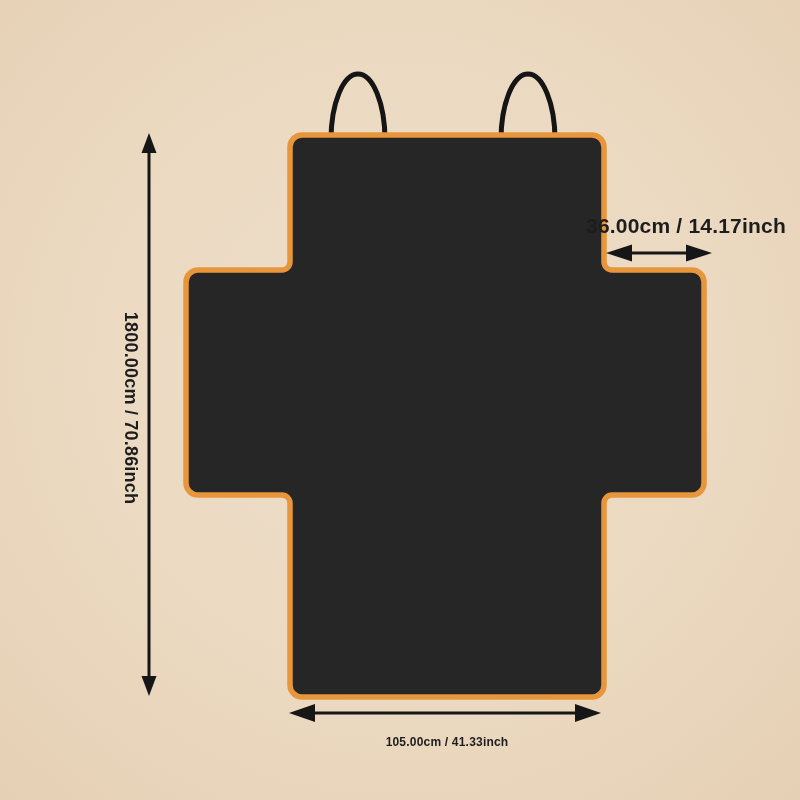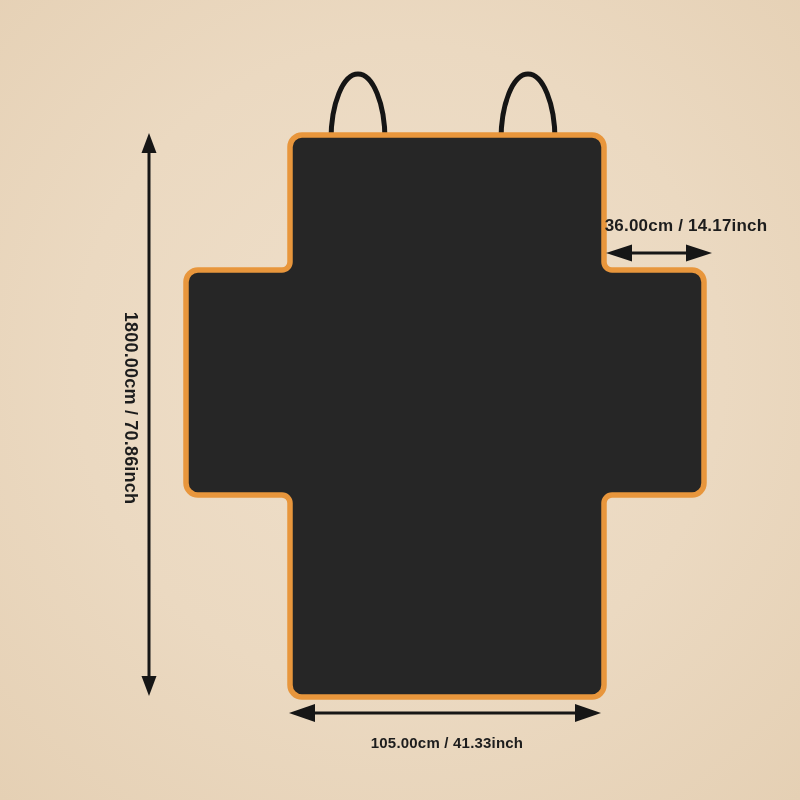--- a/index.html
+++ b/index.html
@@ -33,27 +33,27 @@
   .dim-label.vertical {
     left: 130px;
     top: 408px;
     transform: translate(-50%, -50%) rotate(90deg);
     font-size: 18px;
   }
   .dim-label.side {
     left: 686px;
     top: 226px;
     transform: translate(-50%, -50%);
-    font-size: 17px;
+    font-size: 21px;
   }
   .dim-label.bottom {
     left: 447px;
     top: 742px;
     transform: translate(-50%, -50%);
-    font-size: 15px;
+    font-size: 12px;
   }
 </style>
 </head>
 <body>
 
 <div class="canvas">
 
   <svg class="diagram-svg" viewBox="0 0 800 800" xmlns="http://www.w3.org/2000/svg">
 
     <g>

